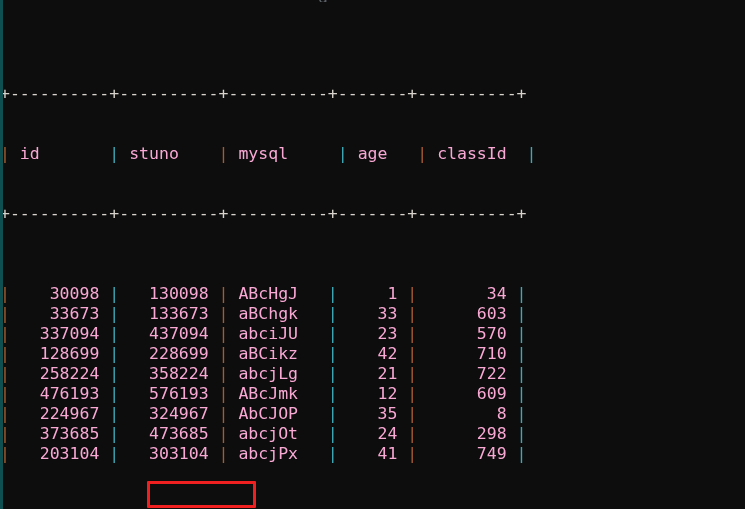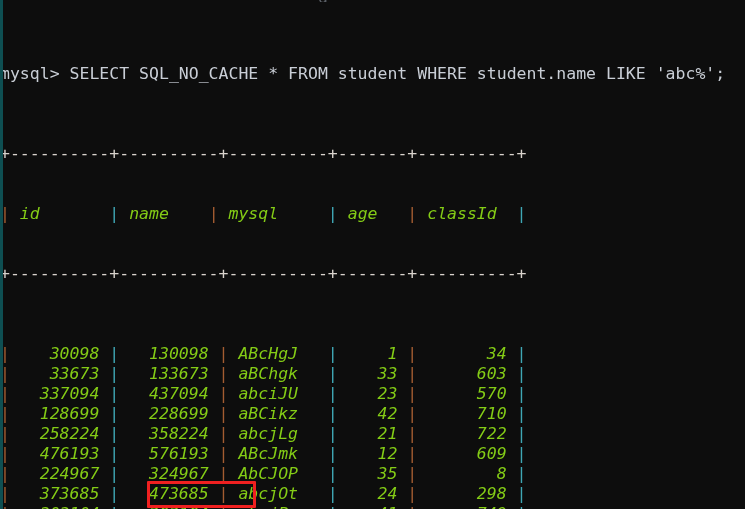--- a/index.html
+++ b/index.html
@@ -45,21 +45,21 @@
 
   .line { height:20px; white-space:pre; }
 
   
   .pipe-c { color:#3fa7b5; }   
   .pipe-o { color:#a35c31; }   
   .dash   { color:#d8d2cc; }   
   .plus   { color:#d8d2cc; }
 
   .prompt { color:#c9ced6; }
-  .cell   { color:#84cc16;font-style:italic; }
+  .cell   { color:#f9a8d4; }
 
   
   #timing-box {
     position:absolute;
     left:147px; top:481px;
     width:109px; height:27px;
     border:3px solid #f02020;
     border-radius:1px;
     pointer-events:none;
     z-index:8;
@@ -67,24 +67,23 @@
 </style>
 </head>
 <body>
 
 <div id="left-edge"></div>
 
 <div id="clip-row">                                g</div>
 
 <div id="term">
 
-  <div class="line"><span class="prompt">mysql&gt;</span><span class="prompt"> SELECT SQL_NO_CACHE * FROM student WHERE student.name LIKE 'abc%';</span></div>
 
   <div class="line"><span class="plus">+</span><span class="dash">----------</span><span class="plus">+</span><span class="dash">----------</span><span class="plus">+</span><span class="dash">----------</span><span class="plus">+</span><span class="dash">-------</span><span class="plus">+</span><span class="dash">----------</span><span class="plus">+</span></div>
-  <div class="line"><span class="pipe-o">|</span><span class="cell"> id       </span><span class="pipe-c">|</span><span class="cell"> name    </span><span class="pipe-o">|</span><span class="cell"> mysql     </span><span class="pipe-c">|</span><span class="cell"> age   </span><span class="pipe-o">|</span><span class="cell"> classId  </span><span class="pipe-c">|</span></div>
+  <div class="line"><span class="pipe-o">|</span><span class="cell"> id       </span><span class="pipe-c">|</span><span class="cell"> stuno    </span><span class="pipe-o">|</span><span class="cell"> mysql     </span><span class="pipe-c">|</span><span class="cell"> age   </span><span class="pipe-o">|</span><span class="cell"> classId  </span><span class="pipe-c">|</span></div>
   <div class="line"><span class="plus">+</span><span class="dash">----------</span><span class="plus">+</span><span class="dash">----------</span><span class="plus">+</span><span class="dash">----------</span><span class="plus">+</span><span class="dash">-------</span><span class="plus">+</span><span class="dash">----------</span><span class="plus">+</span></div>
 
   <div id="body-rows"><div class="line"><span class="pipe-o">|</span><span class="cell">    30098 </span><span class="pipe-c">|</span><span class="cell">   130098 </span><span class="pipe-o">|</span><span class="cell"> ABcHgJ   </span><span class="pipe-c">|</span><span class="cell">     1 </span><span class="pipe-o">|</span><span class="cell">       34 </span><span class="pipe-c">|</span></div><div class="line"><span class="pipe-o">|</span><span class="cell">    33673 </span><span class="pipe-c">|</span><span class="cell">   133673 </span><span class="pipe-o">|</span><span class="cell"> aBChgk   </span><span class="pipe-c">|</span><span class="cell">    33 </span><span class="pipe-o">|</span><span class="cell">      603 </span><span class="pipe-c">|</span></div><div class="line"><span class="pipe-o">|</span><span class="cell">   337094 </span><span class="pipe-c">|</span><span class="cell">   437094 </span><span class="pipe-o">|</span><span class="cell"> abciJU   </span><span class="pipe-c">|</span><span class="cell">    23 </span><span class="pipe-o">|</span><span class="cell">      570 </span><span class="pipe-c">|</span></div><div class="line"><span class="pipe-o">|</span><span class="cell">   128699 </span><span class="pipe-c">|</span><span class="cell">   228699 </span><span class="pipe-o">|</span><span class="cell"> aBCikz   </span><span class="pipe-c">|</span><span class="cell">    42 </span><span class="pipe-o">|</span><span class="cell">      710 </span><span class="pipe-c">|</span></div><div class="line"><span class="pipe-o">|</span><span class="cell">   258224 </span><span class="pipe-c">|</span><span class="cell">   358224 </span><span class="pipe-o">|</span><span class="cell"> abcjLg   </span><span class="pipe-c">|</span><span class="cell">    21 </span><span class="pipe-o">|</span><span class="cell">      722 </span><span class="pipe-c">|</span></div><div class="line"><span class="pipe-o">|</span><span class="cell">   476193 </span><span class="pipe-c">|</span><span class="cell">   576193 </span><span class="pipe-o">|</span><span class="cell"> ABcJmk   </span><span class="pipe-c">|</span><span class="cell">    12 </span><span class="pipe-o">|</span><span class="cell">      609 </span><span class="pipe-c">|</span></div><div class="line"><span class="pipe-o">|</span><span class="cell">   224967 </span><span class="pipe-c">|</span><span class="cell">   324967 </span><span class="pipe-o">|</span><span class="cell"> AbCJOP   </span><span class="pipe-c">|</span><span class="cell">    35 </span><span class="pipe-o">|</span><span class="cell">        8 </span><span class="pipe-c">|</span></div><div class="line"><span class="pipe-o">|</span><span class="cell">   373685 </span><span class="pipe-c">|</span><span class="cell">   473685 </span><span class="pipe-o">|</span><span class="cell"> abcjOt   </span><span class="pipe-c">|</span><span class="cell">    24 </span><span class="pipe-o">|</span><span class="cell">      298 </span><span class="pipe-c">|</span></div><div class="line"><span class="pipe-o">|</span><span class="cell">   203104 </span><span class="pipe-c">|</span><span class="cell">   303104 </span><span class="pipe-o">|</span><span class="cell"> abcjPx   </span><span class="pipe-c">|</span><span class="cell">    41 </span><span class="pipe-o">|</span><span class="cell">      749 </span><span class="pipe-c">|</span></div></div>
 
   
 
   
 
 </div>
 

